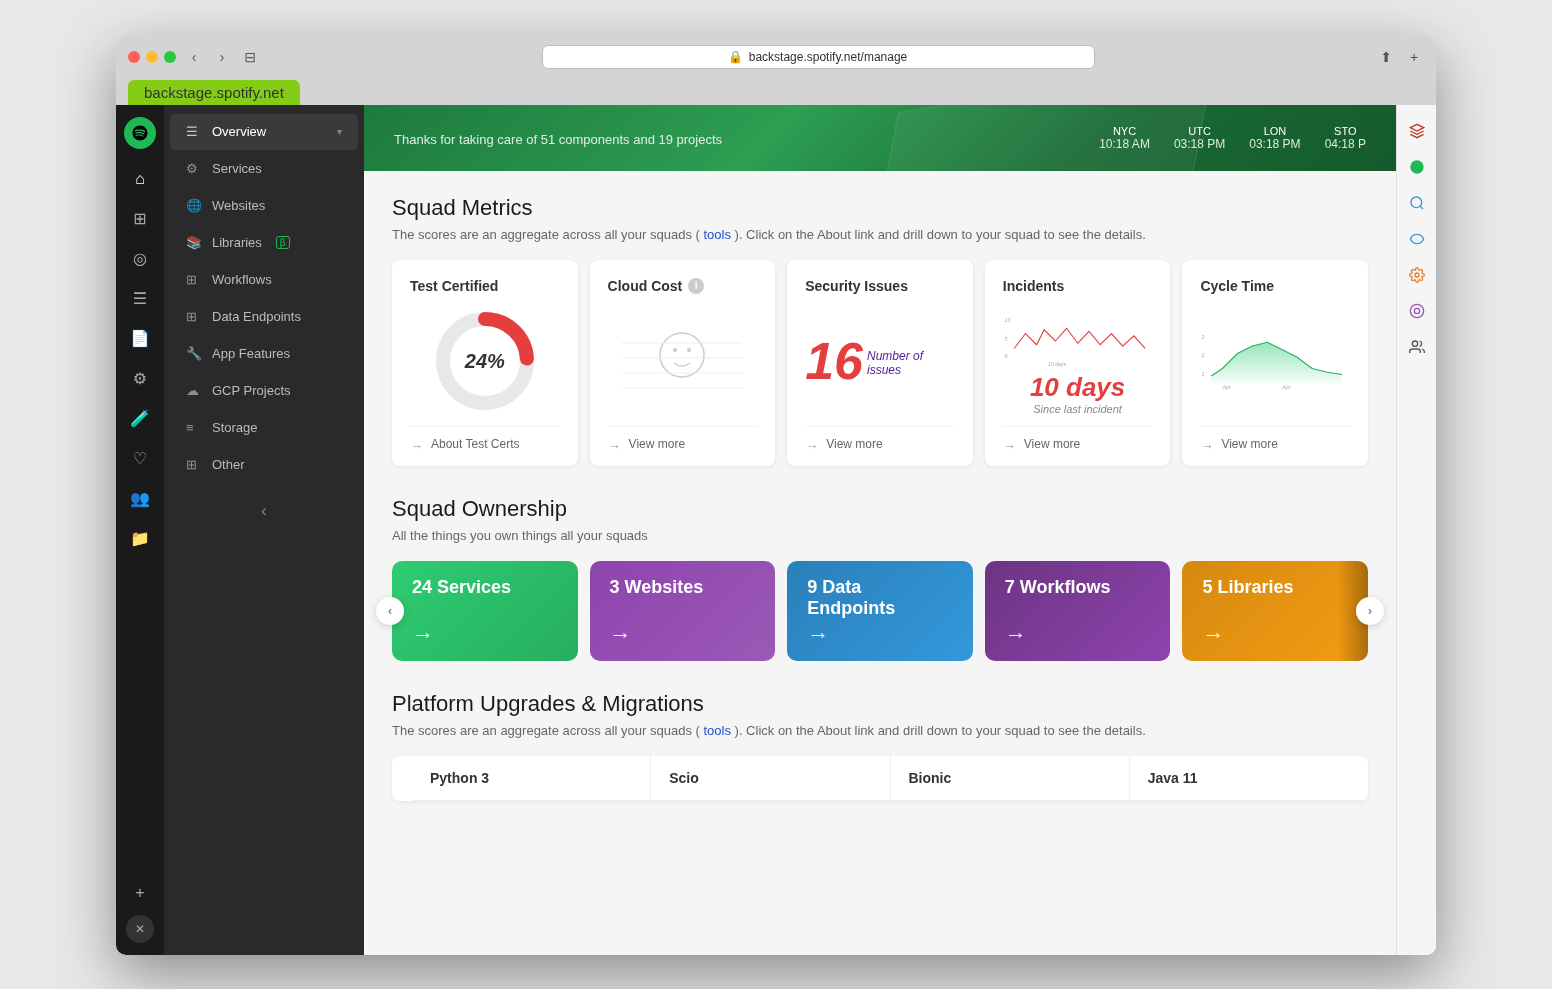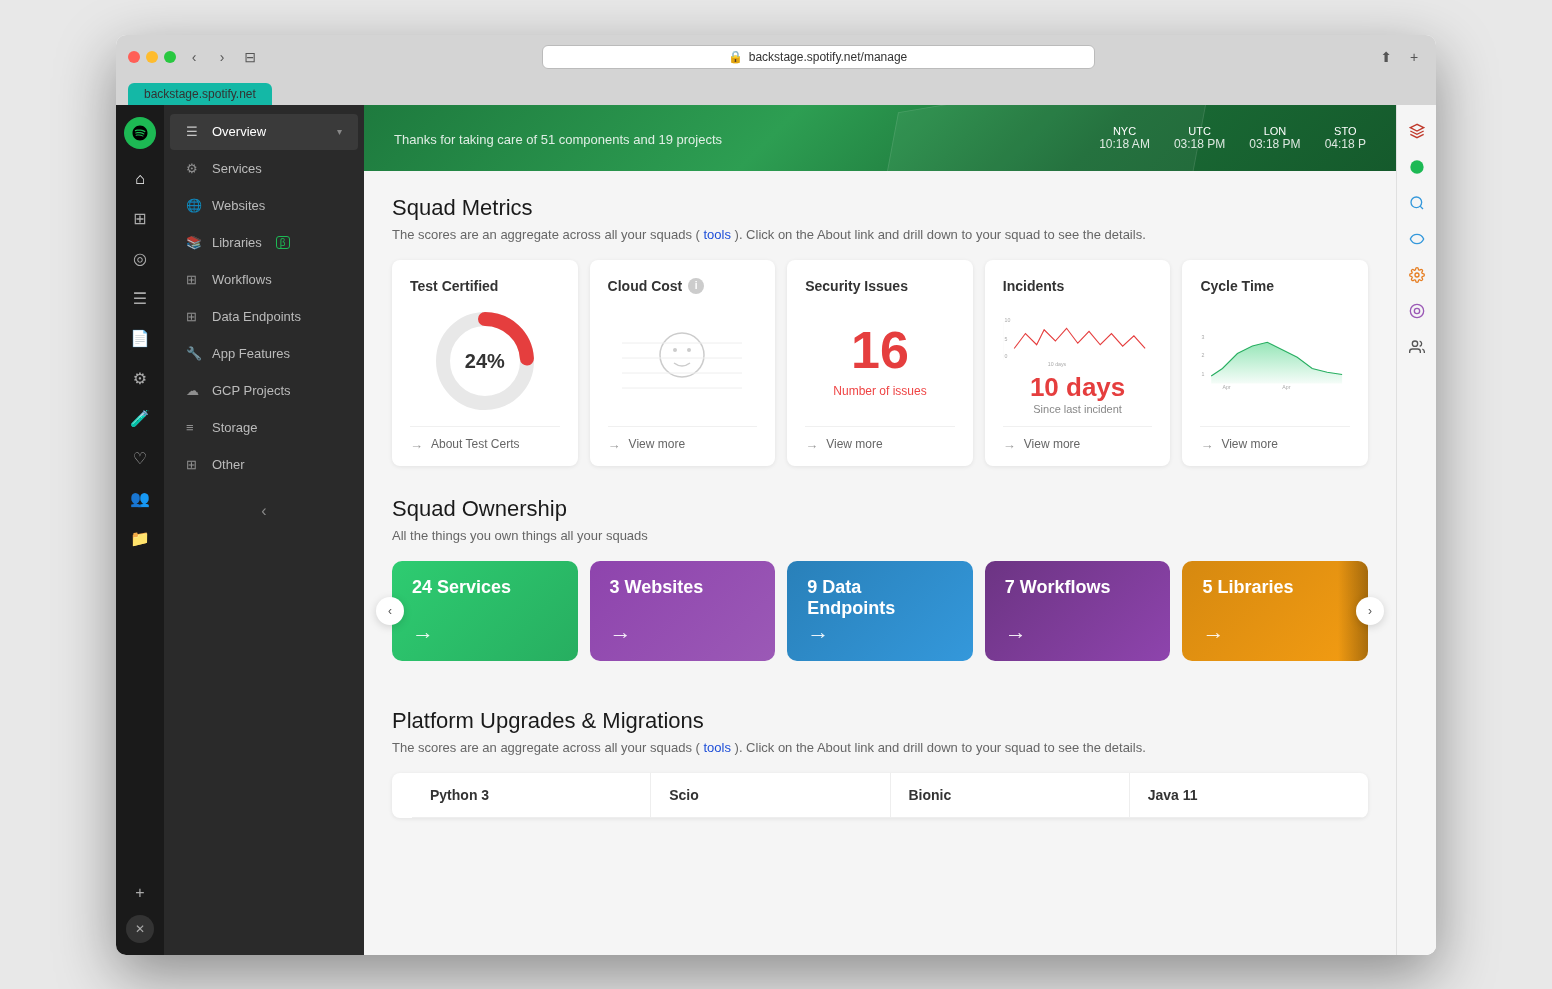--- a/index.html
+++ b/index.html
@@ -44,24 +44,24 @@
       padding: 4px 10px; font-size: 12px; color: #333;
       text-align: center; border: 1px solid #bbb;
       display: flex; align-items: center; justify-content: center; gap: 5px;
     }
     .browser-tabs {
       display: flex;
       align-items: flex-end;
       height: 28px;
     }
     .browser-tab {
-      background: #14b8a6;
+      background: #84cc16;
       border-radius: 6px 6px 0 0;
       padding: 4px 16px;
-      font-size: 12px;
+      font-size: 15px;
       color: #333;
     }
 
     
     .app-container {
       display: flex;
       height: 850px;
       background: #fff;
     }
 
@@ -208,20 +208,21 @@
       margin-bottom: 12px;
       display: flex;
       align-items: center;
       gap: 6px;
     }
     .metric-card-body {
       flex: 1;
       display: flex;
       align-items: center;
       justify-content: center;
+      font-style: italic;
     }
     .metric-card-footer {
       display: flex;
       align-items: center;
       gap: 8px;
       font-size: 12px;
       color: #666;
       border-top: 1px solid #f0f0f0;
       padding-top: 10px;
       margin-top: 10px;
@@ -240,28 +241,28 @@
       position: absolute;
       top: 50%; left: 50%;
       transform: translate(-50%, -50%);
       font-size: 20px;
       font-weight: 700;
       color: #333;
     }
 
     
     .big-number { font-size: 52px; font-weight: 700; color: #e53e3e; line-height: 1; }
-    .big-label { font-size: 12px; color: #ef4444; margin-top: 4px; }
+    .big-label { font-size: 12px; color: #4c1d95; margin-top: 4px; }
 
     
     .incident-number { font-size: 26px; font-weight: 700; color: #e53e3e; }
     .incident-label { font-size: 11px; color: #888; }
 
     
-    .ownership-section { margin-bottom: 47px; }
+    .ownership-section { margin-bottom: 30px; }
     .ownership-cards {
       display: flex;
       gap: 12px;
       position: relative;
     }
     .ownership-card {
       border-radius: 10px;
       padding: 16px 20px;
       color: #fff;
       font-size: 18px;
@@ -525,21 +526,21 @@
               <div class="metric-card-footer">
                 <span class="arrow-icon">→</span>
                 <span>View more</span>
               </div>
             </div>
 
             <div class="metric-card">
               <div class="metric-card-title">
                 <span>Security Issues</span>
               </div>
-              <div class="metric-card-body" style="flex-direction:column;gap:4px;">
+              <div class="metric-card-body" style="gap:4px;">
                 <div class="big-number">16</div>
                 <div class="big-label">Number of issues</div>
               </div>
               <div class="metric-card-footer">
                 <span class="arrow-icon">→</span>
                 <span>View more</span>
               </div>
             </div>
 
             <div class="metric-card">

